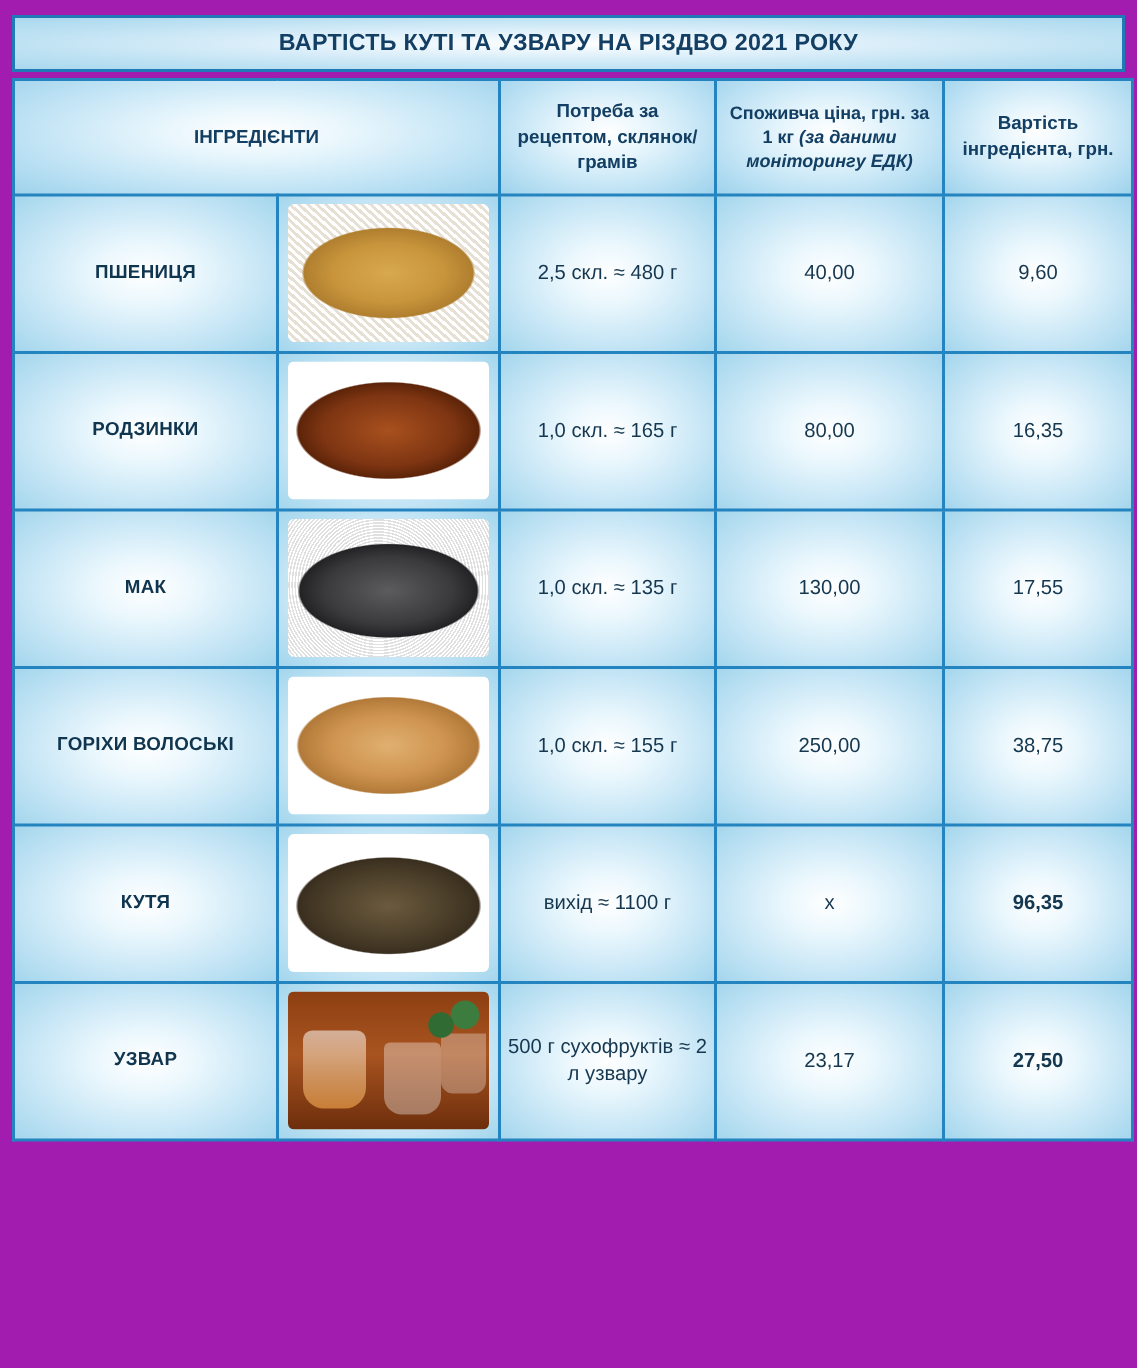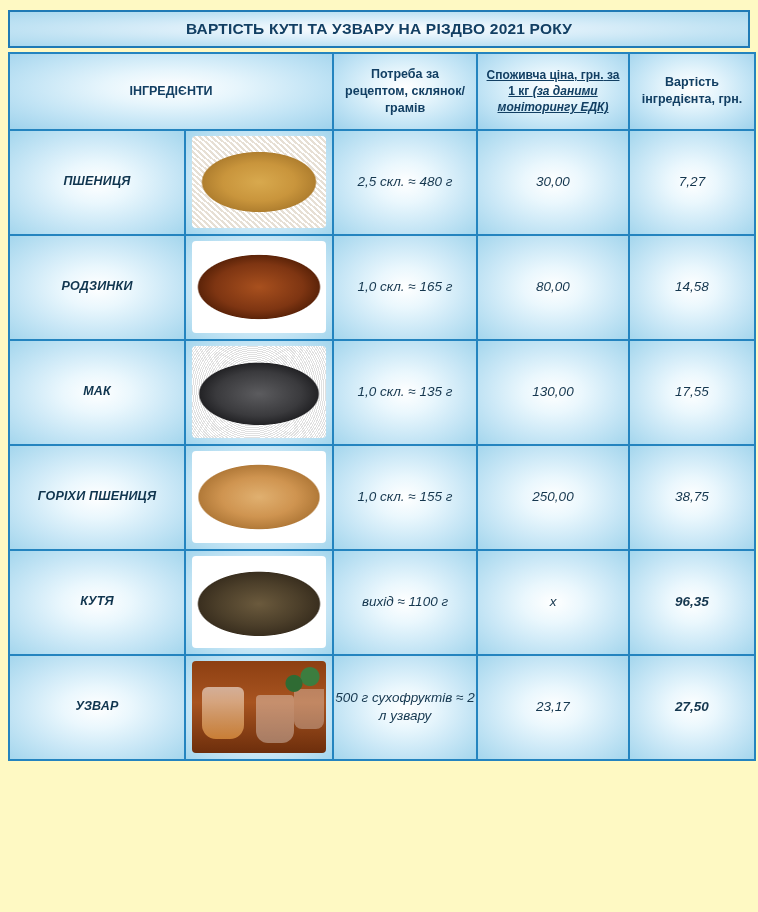--- a/index.html
+++ b/index.html
@@ -10,21 +10,21 @@
   body {
     width: 758px;
     height: 912px;
     font-family: "Liberation Sans", sans-serif;
     overflow: hidden;
   }
   .page {
     width: 758px;
     height: 912px;
     position: relative;
-    background: #fef9c3;
+    background: #a21caf;
     box-sizing: border-box;
     padding: 4px 4px 4px 4px;
   }
   .title-bar {
     margin: 6px 4px 4px 4px;
     height: 34px;
     border: 2px solid #1f7ab5;
     background: radial-gradient(ellipse at 50% 50%, #ffffff 0%, #dff0fa 35%, #bfe2f3 70%, #a9d8ee 100%);
     display: flex;
     align-items: center;
@@ -64,21 +64,20 @@
   th .hdr {
     display: block;
     padding: 12px 8px;
     font-size: 12.5px;
     font-weight: bold;
     color: #123f63;
     line-height: 1.35;
   }
   th .hdr.small {
     font-size: 12px;
-    text-decoration: underline;
   }
   th .hdr .ital {
     font-style: italic;
   }
   .ing-name {
     display: block;
     padding: 6px 6px;
     font-size: 12.5px;
     font-weight: bold;
     color: #10354f;
@@ -88,21 +87,21 @@
   .val {
     display: block;
     padding: 6px 0;
     font-size: 13.5px;
     color: #15374f;
     line-height: 1.35;
   }
   .val.bold {
     font-weight: bold;
   }
-  .row-h { height: 105px; font-style: italic; }
+  .row-h { height: 105px; }
   .photo-cell {
     padding: 0;
   }
   .photo-wrap {
     width: 100%;
     height: 100%;
     display: flex;
     align-items: center;
     justify-content: center;
   }
@@ -234,45 +233,45 @@
         </td>
         <td class="cell-bg photo-cell">
           <div class="photo-wrap">
             <div class="photo wheat"></div>
           </div>
         </td>
         <td class="cell-bg">
           <span class="val">2,5 скл. ≈ 480 г</span>
         </td>
         <td class="cell-bg">
-          <span class="val">30,00</span>
-        </td>
-        <td class="cell-bg">
-          <span class="val">7,27</span>
+          <span class="val">40,00</span>
+        </td>
+        <td class="cell-bg">
+          <span class="val">9,60</span>
         </td>
       </tr>
 
 
       <tr class="row-h">
         <td class="cell-bg">
           <span class="ing-name">РОДЗИНКИ</span>
         </td>
         <td class="cell-bg photo-cell">
           <div class="photo-wrap">
             <div class="photo raisins"></div>
           </div>
         </td>
         <td class="cell-bg">
           <span class="val">1,0 скл. ≈ 165 г</span>
         </td>
         <td class="cell-bg">
           <span class="val">80,00</span>
         </td>
         <td class="cell-bg">
-          <span class="val">14,58</span>
+          <span class="val">16,35</span>
         </td>
       </tr>
 
       <tr class="row-h">
         <td class="cell-bg">
           <span class="ing-name">МАК</span>
         </td>
         <td class="cell-bg photo-cell">
           <div class="photo-wrap">
             <div class="photo poppy"></div>
@@ -284,21 +283,21 @@
         <td class="cell-bg">
           <span class="val">130,00</span>
         </td>
         <td class="cell-bg">
           <span class="val">17,55</span>
         </td>
       </tr>
 
       <tr class="row-h">
         <td class="cell-bg">
-          <span class="ing-name">ГОРІХИ ПШЕНИЦЯ</span>
+          <span class="ing-name">ГОРІХИ ВОЛОСЬКІ</span>
         </td>
         <td class="cell-bg photo-cell">
           <div class="photo-wrap">
             <div class="photo walnut"></div>
           </div>
         </td>
         <td class="cell-bg">
           <span class="val">1,0 скл. ≈ 155 г</span>
         </td>
         <td class="cell-bg">

